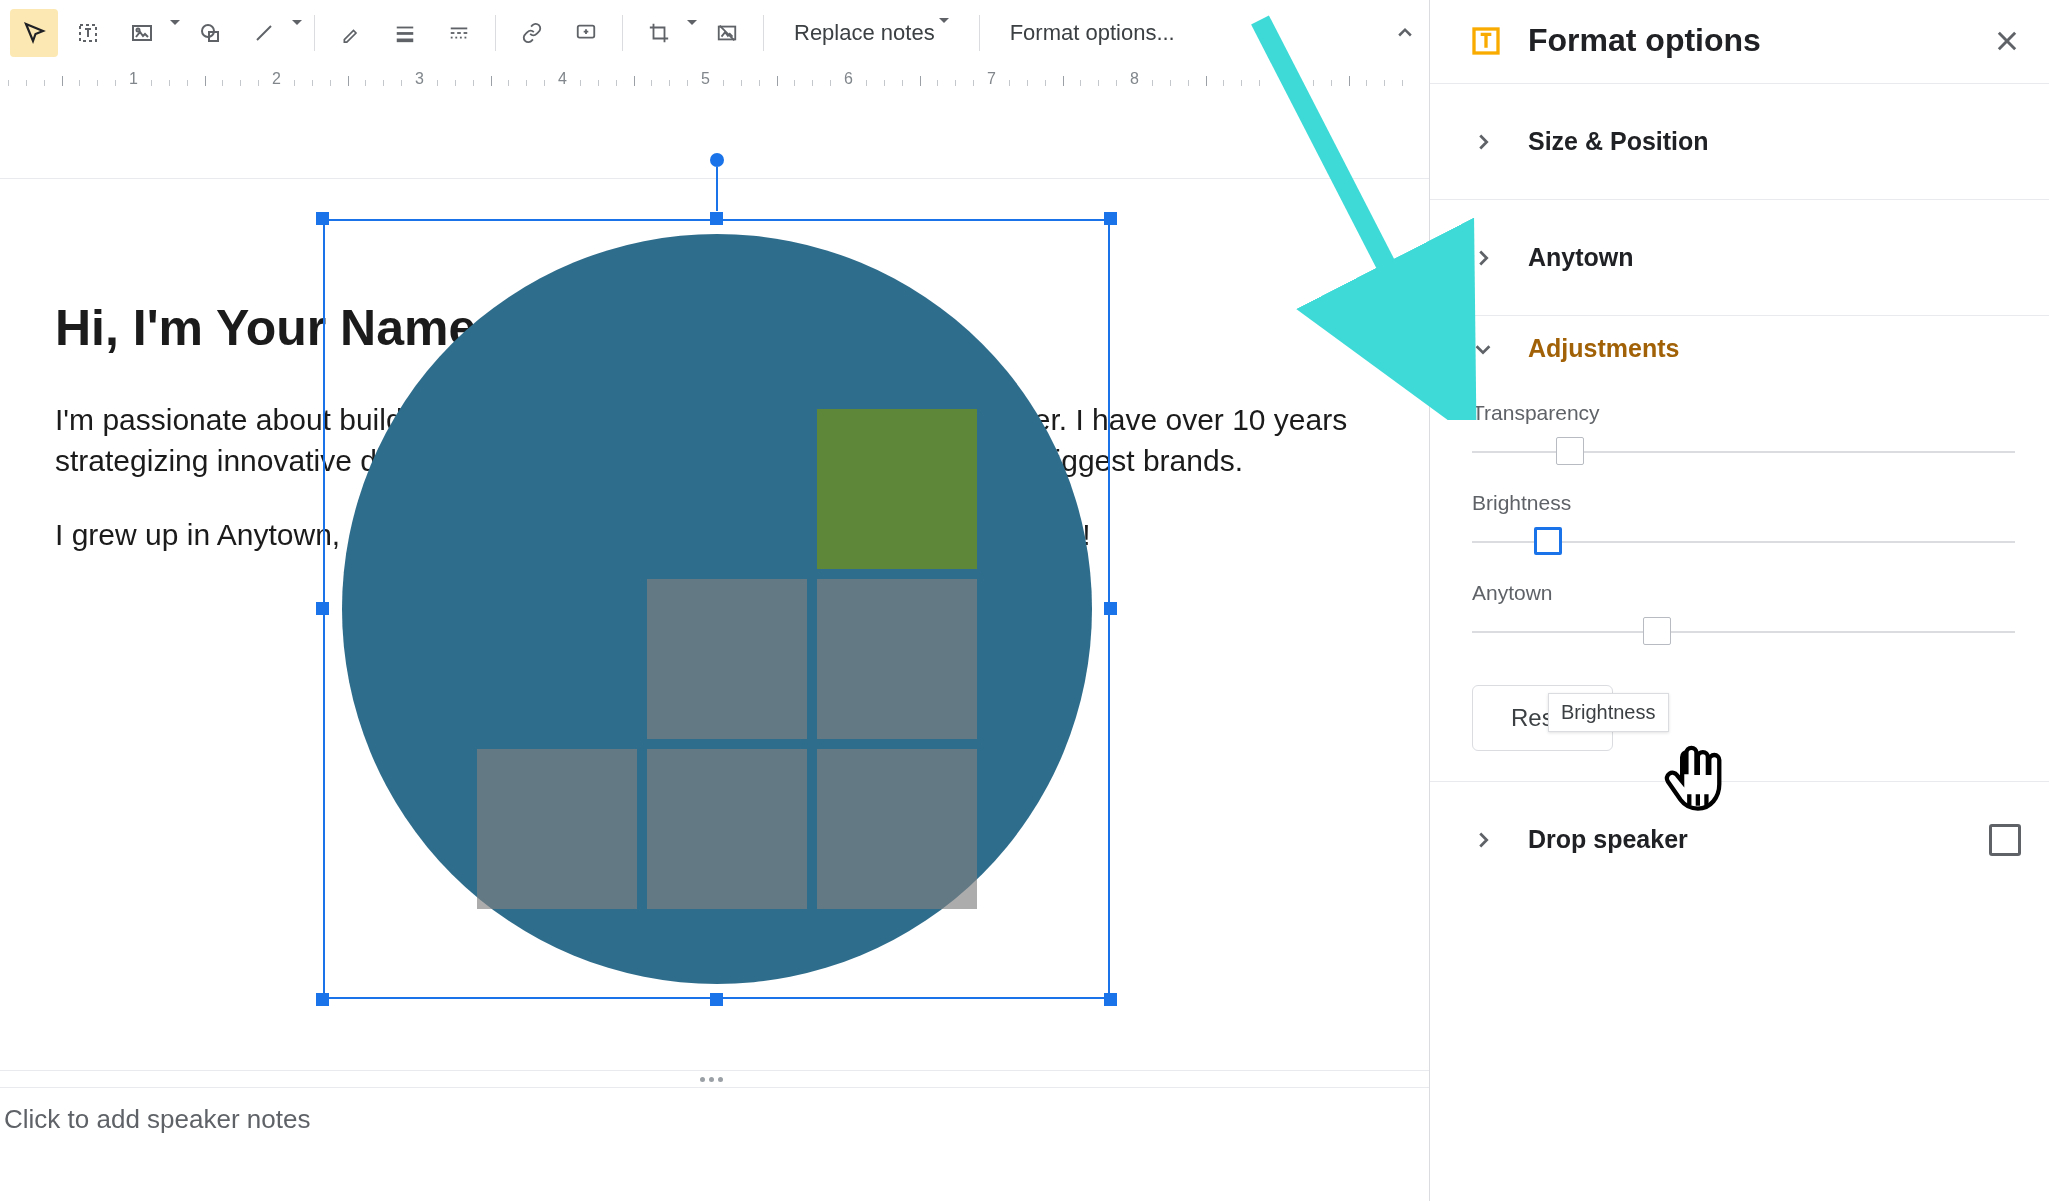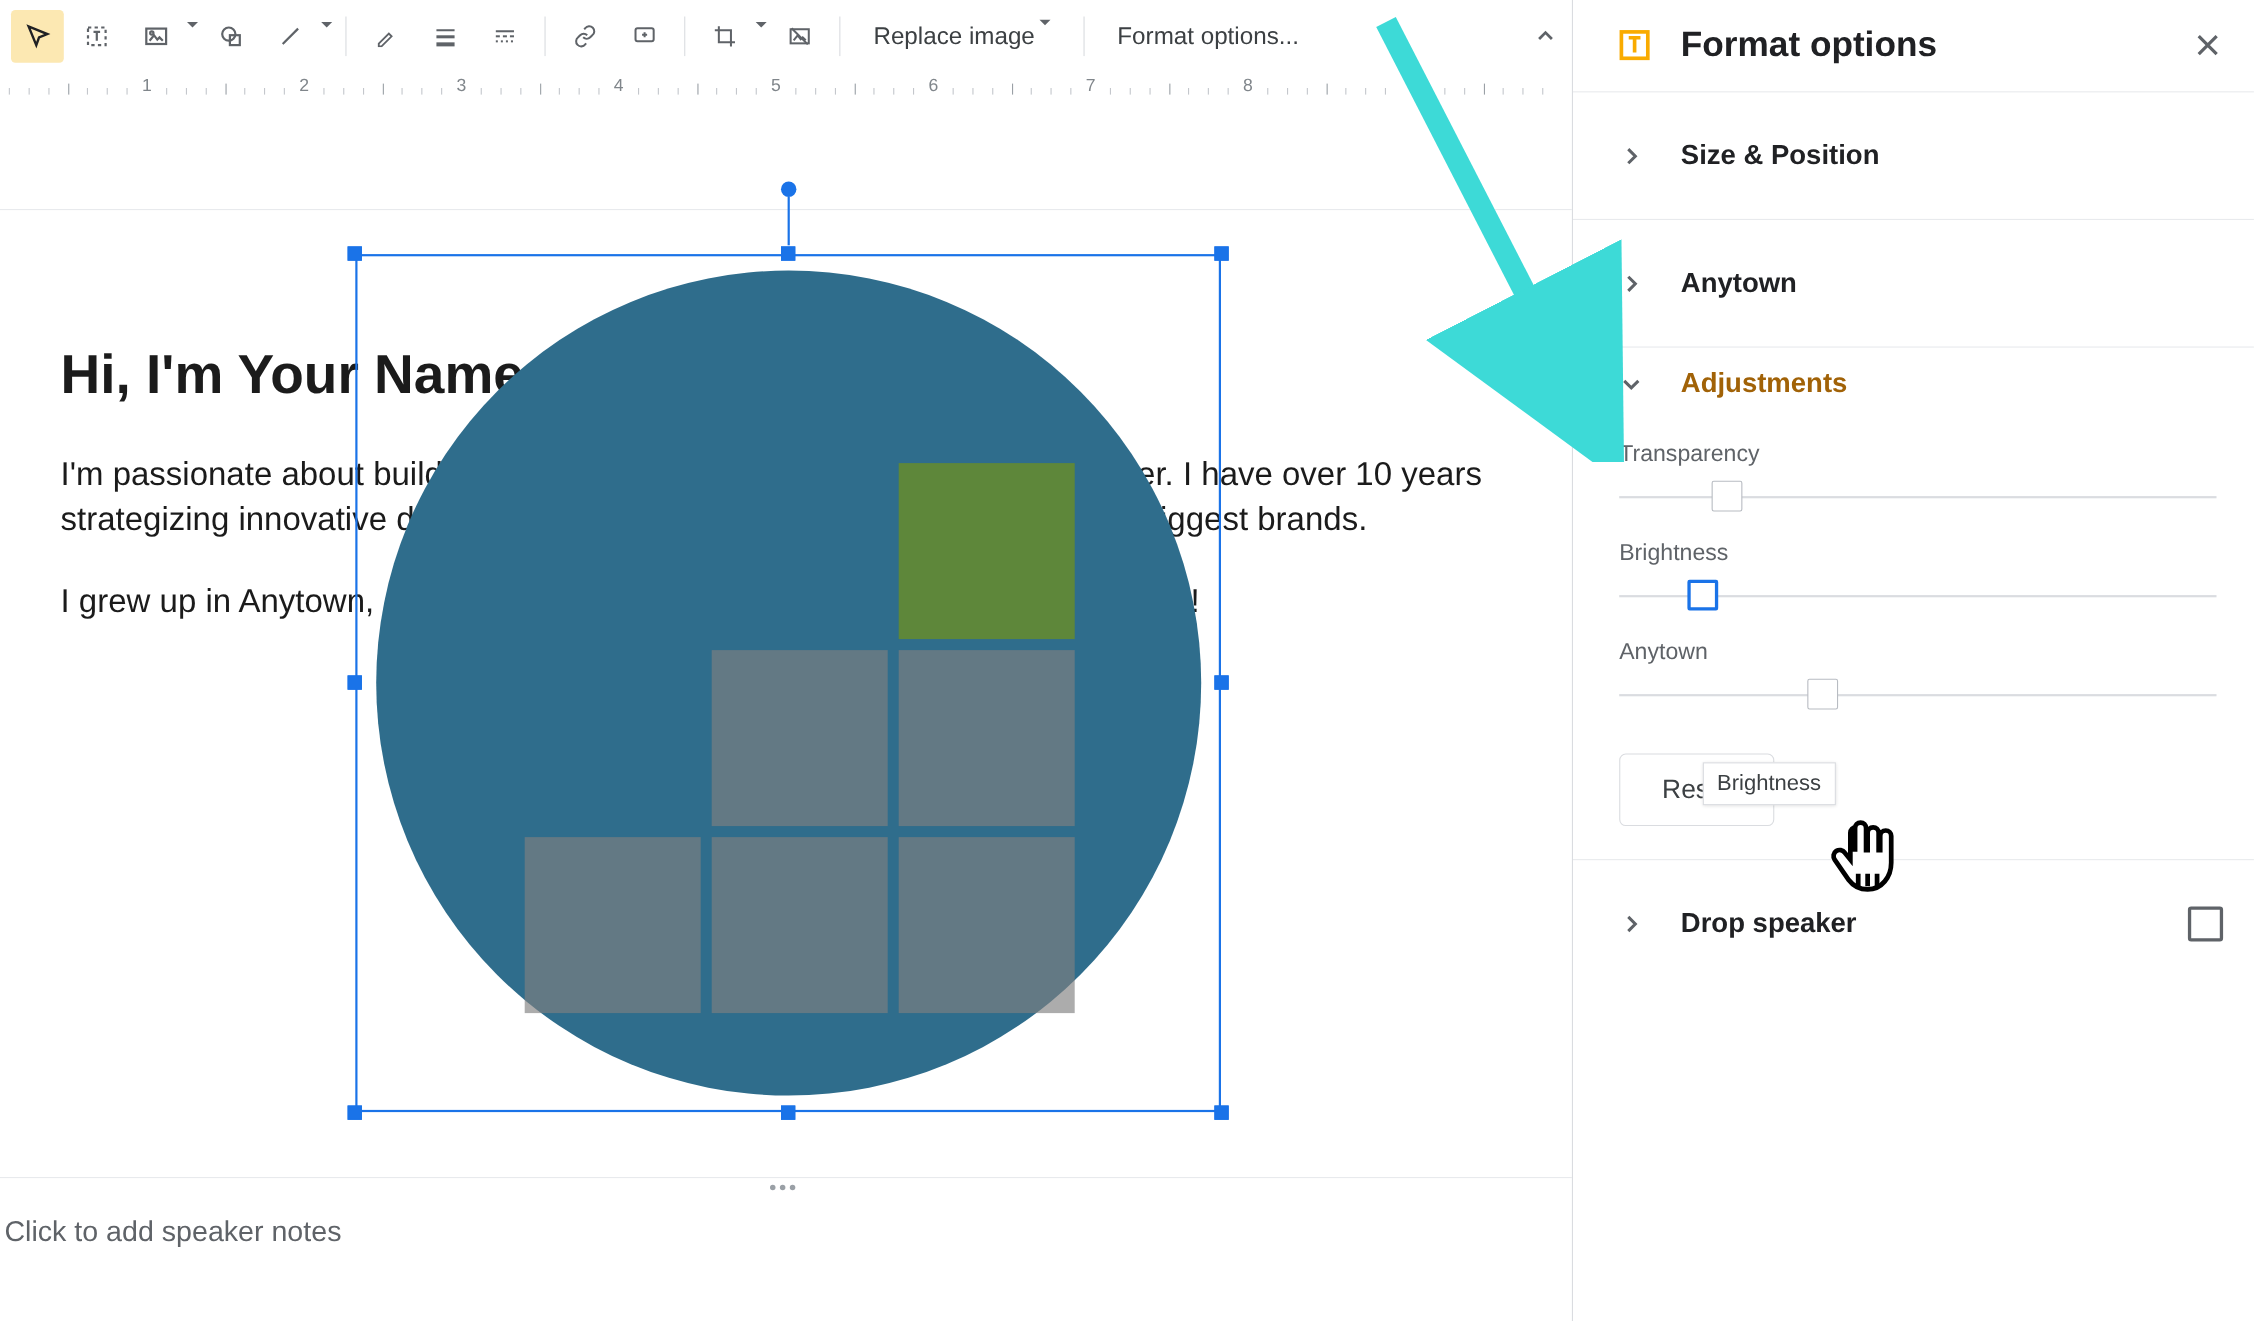--- a/index.html
+++ b/index.html
@@ -14,21 +14,21 @@
     .tb-text-btn { padding: 0 18px; height: 48px; display: flex; align-items: center; color: #3c4043; font-size: 22px; cursor: pointer; border-radius: 4px; }
     .tb-collapse { position: absolute; right: 620px; }
 
     .ruler { height: 28px; background: #fff; position: relative; font-size: 16px; color: #80868b; user-select: none; }
     .ruler-track { position: absolute; left: 0; top: 0; height: 100%; display: flex; align-items: center; }
     .ruler-num { position: absolute; top: 4px; }
     .ruler-tick-major { position:absolute; top: 10px; width:1px; height: 10px; background:#9aa0a6; }
     .ruler-tick-minor { position:absolute; top: 14px; width:1px; height: 6px; background:#c4c7cc; }
 
     .main-area { position: absolute; left: 0; top: 94px; right: 620px; bottom: 0; background: #fff; overflow: hidden; }
-    .slide-outer { position: absolute; left: 0; top: 96px; right: 0; height: 910px; }
+    .slide-outer { position: absolute; left: 0; top: 84px; right: 0; height: 910px; }
     .slide-bg { position: absolute; inset: 0; background: #fff; border-top: 1px solid #e8eaed; border-bottom: 1px solid #e8eaed; }
 
     .selected-img-box { position: absolute; left: 323px; top: 40px; width: 787px; height: 780px; }
     .circle { position: absolute; left: 50%; top: 50%; width: 750px; height: 750px; transform: translate(-50%, -50%); background: #2f6d8c; border-radius: 50%; }
     .grid-sq { position:absolute; width:160px; height:160px; background:#7f7f7f; opacity:0.65; }
     .sq1 { left: 360px; top: 110px; background:#6b8e23; opacity:0.78; }
     .sq2 { left: 190px; top: 280px; }
     .sq3 { left: 360px; top: 280px; }
     .sq4 { left: 20px;  top: 450px; }
     .sq5 { left: 190px; top: 450px; }
@@ -168,21 +168,21 @@
   </div>
   <div class="tb-btn">
     <svg width="22" height="22" viewBox="0 0 24 24" fill="none" stroke="#5f6368" stroke-width="2">
         <rect x="3" y="5" width="18" height="14"></rect>
         <path d="M6 16l4-5 3 4 2-2 3 3"></path>
         <path d="M4 4l16 16"></path>
       </svg>
   </div>
   <div class="tb-sep"></div>
   <div class="tb-text-btn">
-    <span>Replace image</span>
+    <span>Replace notes</span>
     <span class="tb-caret"></span>
   </div>
   <div class="tb-sep"></div>
   <div class="tb-text-btn">
     <span>Format options...</span>
   </div>
   <div class="tb-btn tb-collapse">
     <svg width="20" height="20" viewBox="0 0 24 24" fill="none" stroke="#5f6368" stroke-width="3">
         <path d="M5 15l7-7 7 7"></path>
       </svg>

